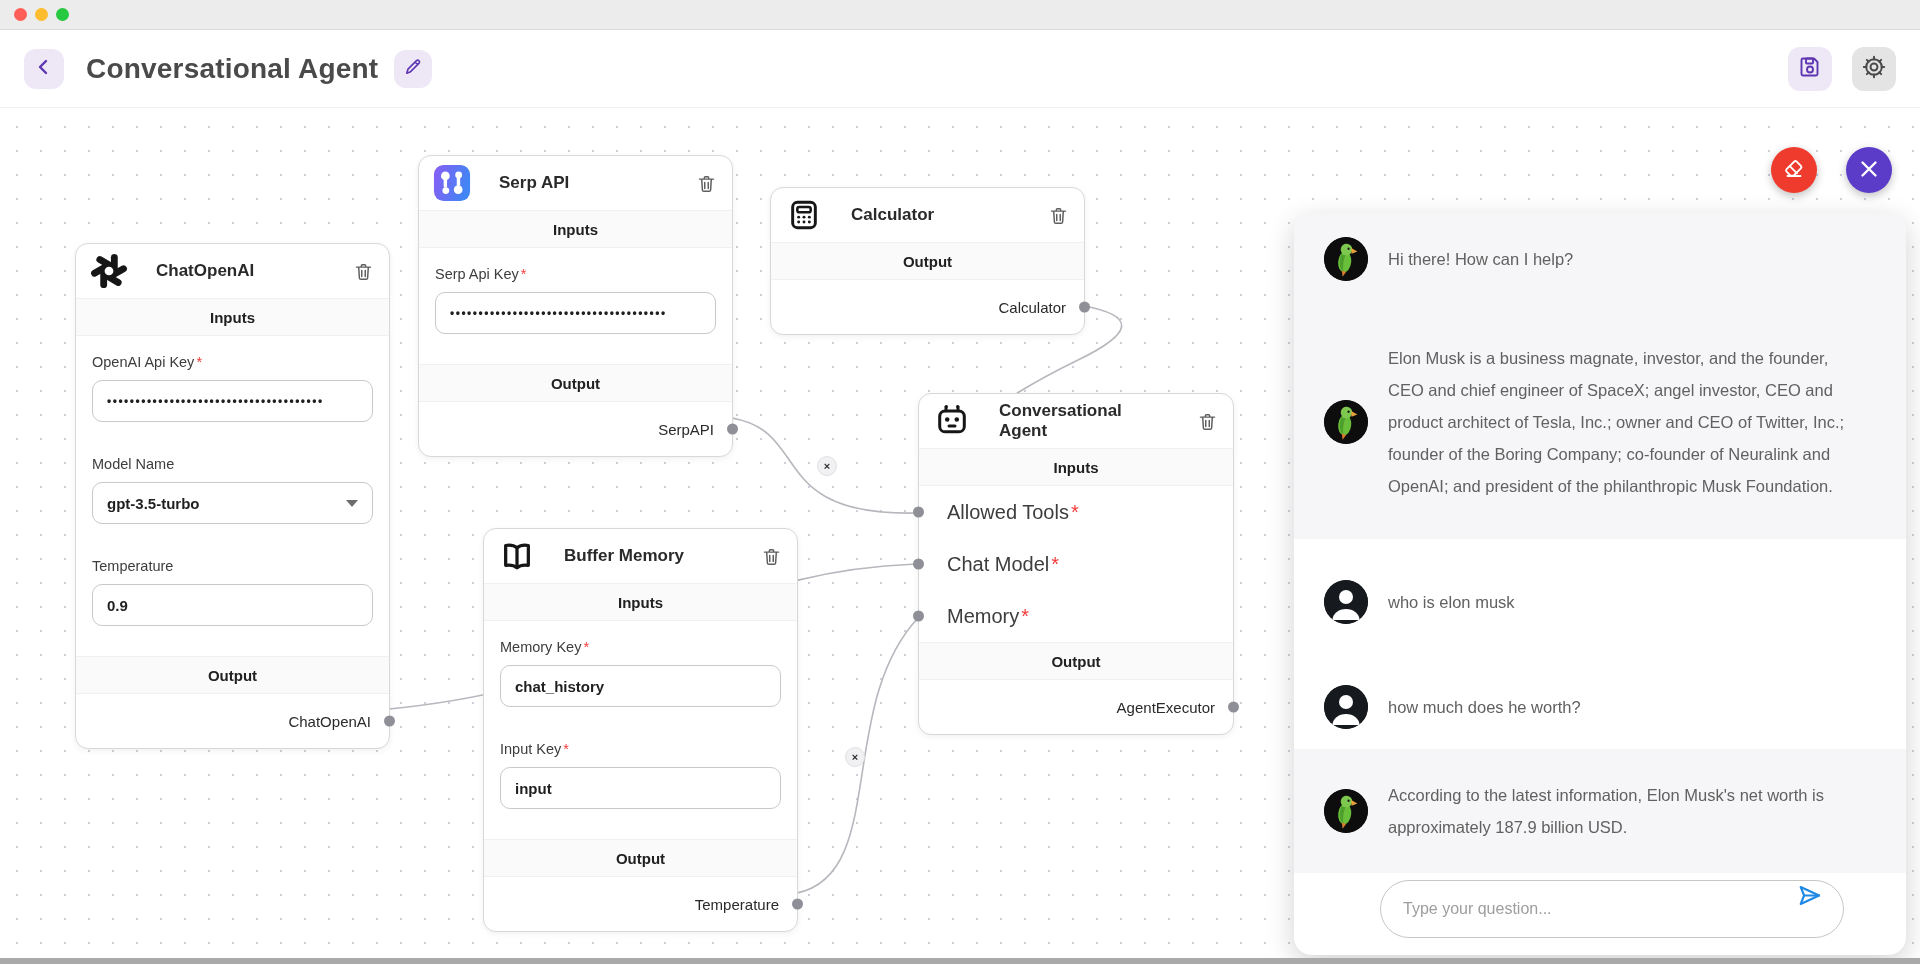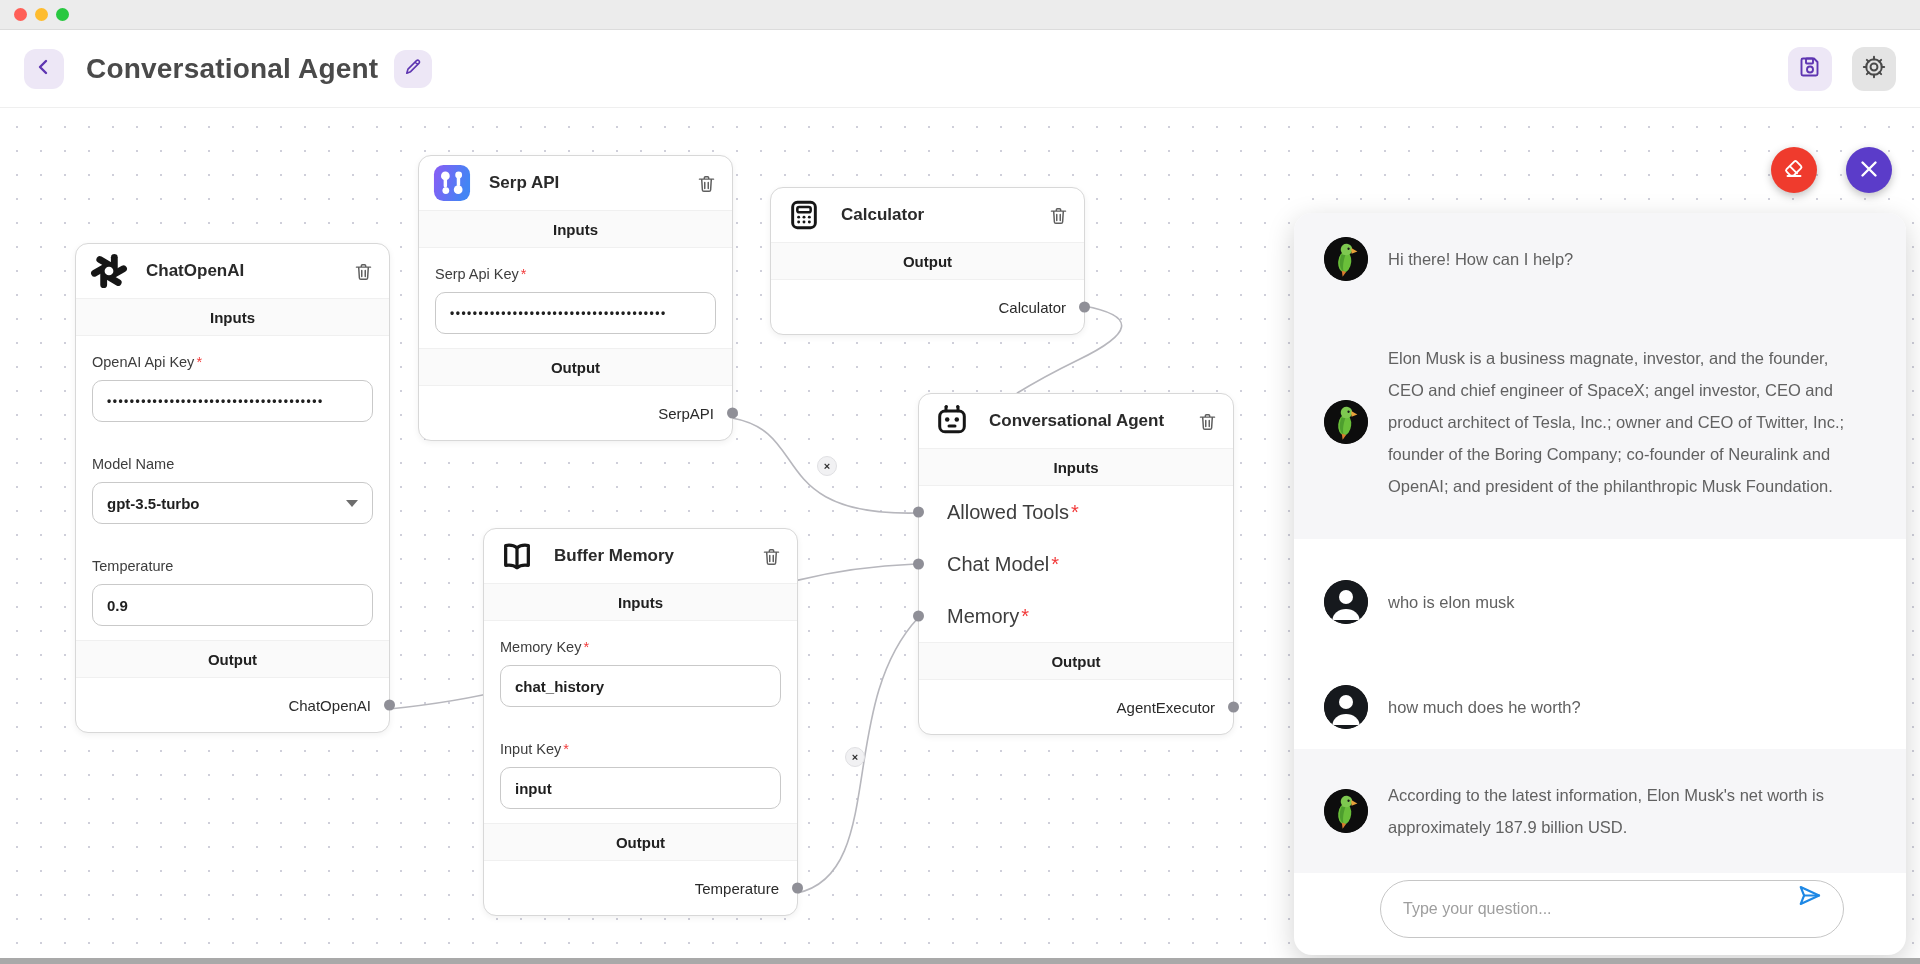--- a/index.html
+++ b/index.html
@@ -24,28 +24,28 @@
   
   .canvas-bg { position:absolute; left:0; top:108px; width:1920px; height:850px; background:#fff;
     background-image:radial-gradient(circle, #cfcfda 1.3px, transparent 1.5px);
     background-size:24px 24px; background-position:5px 7px; z-index:0; }
   .overlay { position:absolute; left:0; top:0; width:1920px; height:964px; z-index:1; pointer-events:none; }
   .overlay svg.edges { position:absolute; left:0; top:0; }
   .edge { stroke:#b7b7bd; stroke-width:1.6; fill:none; }
 
   
   .node { position:absolute; width:315px; background:#fff; border:1px solid #d8d8d8; border-radius:13px; box-shadow:0 2px 6px rgba(0,0,0,.06); pointer-events:auto; }
-  .node-header { display:flex; align-items:center; gap:18px; padding:9px 14px; height:54px; }
+  .node-header { display:flex; align-items:center; gap:28px; padding:9px 14px; height:54px; }
   .node-icon { width:38px; height:38px; display:flex; align-items:center; justify-content:center; flex:0 0 auto; }
   .node-title { font-size:17px; font-weight:bold; color:#2a2a2a; flex:1 1 auto; }
   .trash-btn { background:none; border:none; cursor:pointer; width:24px; height:24px; display:flex; align-items:center; justify-content:center; }
   .band { height:38px; background:#fafafa; border-top:1px solid #f0f0f0; border-bottom:1px solid #f0f0f0; display:flex; align-items:center; justify-content:center; font-size:15px; font-weight:bold; color:#212121; }
   .node-body { padding:18px 16px 14px 16px; }
   .field { margin-bottom:34px; }
-  .field:last-child { margin-bottom:0; }
+  .field:last-child { margin-bottom:16px; }
   .f-label { font-size:14.5px; color:#3d3d3d; margin-bottom:10px; }
   .req { color:#f23a3a; margin-left:2px; }
   .f-input { height:42px; border:1px solid #c9c9c9; border-radius:10px; display:flex; align-items:center; padding:0 14px; font-size:15px; font-weight:bold; color:#1f1f1f; background:#fff; }
   .f-input.masked { font-size:12px; letter-spacing:1.5px; overflow:hidden; white-space:nowrap; }
   .f-input.select { justify-content:space-between; cursor:pointer; }
   .caret-down { width:0; height:0; border-left:6px solid transparent; border-right:6px solid transparent; border-top:7px solid #6d6d6d; }
   .output-row { position:relative; height:54px; display:flex; align-items:center; justify-content:flex-end; padding-right:18px; font-size:15px; color:#2a2a2a; }
   .agent-rows { }
   .agent-row { position:relative; height:52px; display:flex; align-items:center; padding-left:28px; font-size:20px; color:#3d3d3d; }
   .port { position:absolute; width:11px; height:11px; border-radius:50%; background:#8f8f97; pointer-events:auto; cursor:crosshair; }

